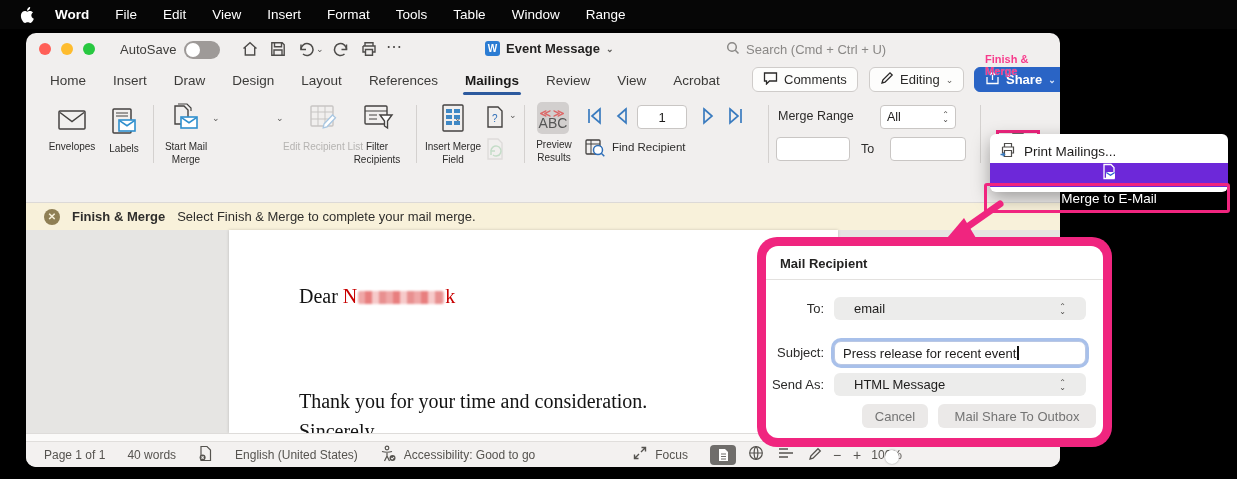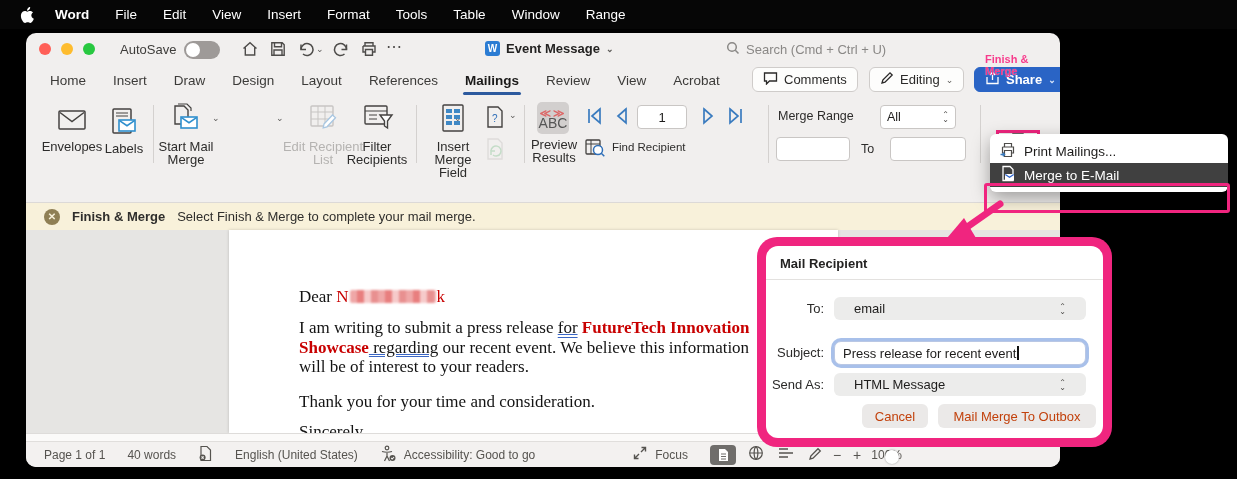--- a/index.html
+++ b/index.html
@@ -36,40 +36,40 @@
   .tab.active::after { content:""; position:absolute; left:-2px; right:-2px; bottom:1px; height:3px; background:#2d5a9e; border-radius:2px; }
   .pillbtn { height:25px; border:1px solid #cfccca; background:#fdfdfc; border-radius:6px; display:flex; align-items:center; gap:6px; padding:0 10px; font-size:13px; color:#2b2a29; }
   #comments-btn { left:726px; top:34px;text-align:center; }
   #editing-btn { left:843px; top:34px;justify-content:space-between; }
   #share-btn { left:948px; top:34px; background:#2a64c5; border-color:#2a64c5; color:#fff; font-weight:bold; }
 
   
   #ribbon { left:0; top:64px; width:100%; height:106px; border-bottom:1px solid #dcd9d7; }
   .rsep { width:1px; background:#d4d1cf; top:8px; height:58px; }
   .rbtn { display:flex; flex-direction:column; align-items:center; text-align:center; color:#2d2c2b; }
-  .rlabel { font-size:13px; line-height:13px; margin-top:3px; color:#2d2c2b; }
+  .rlabel { font-size:10px; line-height:13px; margin-top:3px; color:#2d2c2b; }
   .rlabel.dis { color:#b5b3b1; }
   .chev { font-size:9px; color:#5c5a58; }
   .navtri { display:inline-block; }
   .numbox { left:611px; top:8px; width:50px; height:24px; background:#fff; border:1px solid #c9c6c4; border-radius:4px; font-size:13px; color:#1d1c1b; display:flex; align-items:center; justify-content:center; }
   .select-like { height:24px; background:#fff; border:1px solid #c9c6c4; border-radius:4px; font-size:12.5px; color:#1d1c1b; display:flex; align-items:center; padding:0 6px; justify-content:space-between; }
   .stepper { display:flex; flex-direction:column; line-height:5px; font-size:8px; color:#4c4a48; }
   .emptyfield { height:24px; background:#fff; border:1px solid #c9c6c4; border-radius:4px; }
   #finish-merge-btn { left:970px; top:33px; width:44px; height:36px; border:3px solid #f0257f; display:flex; align-items:center; justify-content:center; }
   #finish-merge-label { left:959px; top:20px; font-size:11px; font-weight:bold; color:#f63b8b; text-shadow:0 0 1px rgba(255,255,255,.6); z-index:30; }
 
   
   #warnbar { left:0; top:170px; width:100%; height:27px; background:#f8f1da; display:flex; align-items:center; font-size:13px; color:#2f2e2c; }
   #warnicon { width:16px; height:16px; border-radius:50%; background:#8f7f54; color:#f8f1da; font-size:10px; font-weight:bold; display:flex; align-items:center; justify-content:center; margin:0 12px 0 18px; }
   #warn-title { font-weight:bold; margin-right:12px; }
 
   
   #docarea { left:0; top:197px; width:100%; height:203px; background:#e6e5e3; }
   #page { left:203px; top:0; width:609px; height:203px; background:#fff; box-shadow:0 0 3px rgba(0,0,0,.18); }
-  .doctext { font-family:"Liberation Serif", serif; font-size:17px; color:#131313; line-height:19.5px; }
+  .doctext { font-family:"Liberation Serif", serif; font-size:20px; color:#131313; line-height:19.5px; }
   #greeting { left:70px; top:57px; }
   .redtxt { color:#c80000; }
   .redbold { color:#c80000; font-weight:bold; }
   .blurname { display:inline-block; width:86px; height:13px; vertical-align:baseline; margin:0 1px -1px 1px;
     background:repeating-linear-gradient(90deg,#efa7a7 0 7px,#e87f7f 7px 14px,#f6caca 14px 21px,#e89090 21px 28px);
     filter:blur(1.3px); border-radius:2px; }
   .gram { text-decoration:underline; text-decoration-style:double; text-decoration-color:#3a66c4; }
   #para1 { left:70px; top:88px; width:462px; }
   #para2 { left:70px; top:162px; width:462px; }
   #closing { left:70px; top:192px; }
@@ -80,36 +80,36 @@
   #statusbar { left:0; top:408px; width:100%; height:26px; background:#f3f1f0; border-top:1px solid #e0dedc; display:flex; align-items:center; font-size:12px; color:#55534f; }
   .sb-item { margin-right:22px; white-space:nowrap; }
   .sbicon { color:#55534f; }
   #pagelayout-btn { width:26px; height:20px; background:#6f6d6b; border-radius:4px; display:flex; align-items:center; justify-content:center; }
   #zoom-track { width:92px; height:4px; background:#c9c6c4; border-radius:2px; position:relative; }
   #zoom-thumb { position:absolute; left:38px; top:-5px; width:14px; height:14px; background:#fff; border-radius:50%; box-shadow:0 0 2px rgba(0,0,0,.4); }
 
   
   #finishmenu { left:990px; top:134px; width:238px; background:#fff; border-radius:6px; box-shadow:0 6px 18px rgba(0,0,0,.35); padding:5px 0; z-index:40; font-size:13.5px; color:#1d1c1b; }
   .fm-item { height:24px; display:flex; align-items:center; gap:8px; padding:0 10px; }
-  .fm-item.sel { background:#404040; color:#fff; }
+  .fm-item.sel { background:#6d28d9; color:#fff;flex-direction:column; }
   #sel-pinkbox { left:984px; top:183px; width:246px; height:30px; border:3px solid #f0257f; border-radius:3px; z-index:41; }
 
   
   #annarrow { left:930px; top:200px; z-index:45; }
 
   
   #dialog-outer { left:757px; top:237px; width:355px; height:210px; background:#f0257f; border-radius:20px; z-index:50; }
   #dialog { position:absolute; left:9px; top:9px; width:337px; height:192px; background:#fff; border-radius:12px; overflow:hidden; }
   #dlg-title { position:absolute; left:14px; top:10px; font-size:13px; font-weight:bold; color:#242322; }
   #dlg-sep { position:absolute; left:0; top:33px; width:100%; height:1px; background:#e3e1df; }
   .dlg-label { position:absolute; font-size:13px; color:#2b2a29; text-align:right; width:58px; }
   .dlg-select { position:absolute; left:68px; width:252px; height:23px; background:#ececeb; border-radius:6px; font-size:13px; color:#1d1c1b; display:flex; align-items:center; justify-content:space-between; padding:0 20px; }
   #dlg-subject { position:absolute; left:68px; top:95px; width:252px; height:24px; background:#fff; border:1px solid #b9c7e4; border-radius:7px; box-shadow:0 0 0 3px #a8c0ea; font-size:13px; color:#1d1c1b; display:flex; align-items:center; padding:0 8px; }
   .caret { display:inline-block; width:1.5px; height:14px; background:#111; margin-left:1px; }
-  .dlg-btn { position:absolute; top:158px; height:24px; background:#ebe9e8; border-radius:6px; font-size:13px; color:#c2410c; display:flex; align-items:center; justify-content:center; }
+  .dlg-btn { position:absolute; top:158px; height:24px; background:#ebe9e8; border-radius:6px; font-size:13px; color:#737373; display:flex; align-items:center; justify-content:center; }
 </style>
 </head>
 <body>
 
 <div id="canvas">
 
   <div id="menubar" class="abs">
     <span class="apple">
       <svg width="14" height="16" viewBox="0 0 14 16">
           <path fill="#fff" d="M11.3 8.6c0-2 1.6-2.9 1.7-3-0.9-1.3-2.3-1.5-2.8-1.5-1.2-.1-2.3.7-2.9.7-.6 0-1.5-.7-2.5-.7C3.5 4.2 2.3 4.9 1.6 6c-1.4 2.4-.4 6 1 7.9.7 1 1.5 2 2.5 2 1 0 1.4-.6 2.6-.6 1.2 0 1.5.6 2.6.6s1.7-1 2.4-1.9c.8-1.1 1.1-2.2 1.1-2.2s-2.4-.9-2.5-3.2zM9.4 2.6c.5-.7.9-1.6.8-2.6-.8 0-1.8.5-2.3 1.2-.5.6-1 1.6-.8 2.5.9.1 1.8-.4 2.3-1.1z"></path>
@@ -340,23 +340,20 @@
       <span id="warnicon">✕</span>
       <span id="warn-title">Finish &amp; Merge</span>
       <span>Select Finish &amp; Merge to complete your mail merge.</span>
     </div>
 
     <div id="docarea" class="abs">
       <div id="page" class="abs">
         <div class="abs doctext" id="greeting">
           <span>Dear </span><span class="redtxt">N</span><span class="blurname"></span><span class="redtxt">k</span>
         </div>
-        <div class="abs doctext" id="para1">
-          <span>I am writing to submit a press release </span><span class="gram">for</span><span> </span><span class="redbold">FutureTech Innovation Showcase</span><span class="gram"> regarding</span><span> our recent event. We believe this information will be of interest to your readers.</span>
-        </div>
         <div class="abs doctext" id="para2">Thank you for your time and consideration.</div>
         <div class="abs doctext" id="closing">Sincerely,</div>
         <div class="abs doctext" id="sig2">Event Planner</div>
       </div>
     </div>
 
     <div id="hscroll" class="abs"></div>
 
     <div id="statusbar" class="abs">
       <span class="sb-item" style="margin-left:18px">Page 1 of 1</span>
@@ -444,17 +441,17 @@
       </div>
       <span class="dlg-label" style="left:0; top:131px">Send As:</span>
       <div class="dlg-select" style="top:127px">
         <span>HTML Message</span>
         <span class="stepper">
             <span>⌃</span>
             <span>⌄</span>
           </span>
       </div>
       <div class="dlg-btn" style="left:96px; width:66px">Cancel</div>
-      <div class="dlg-btn" style="left:172px; width:158px">Mail Merge To Outbox</div>
+      <div class="dlg-btn" style="left:172px; width:158px">Mail Share To Outbox</div>
     </div>
   </div>
 
 </div>
 
 </body></html>

